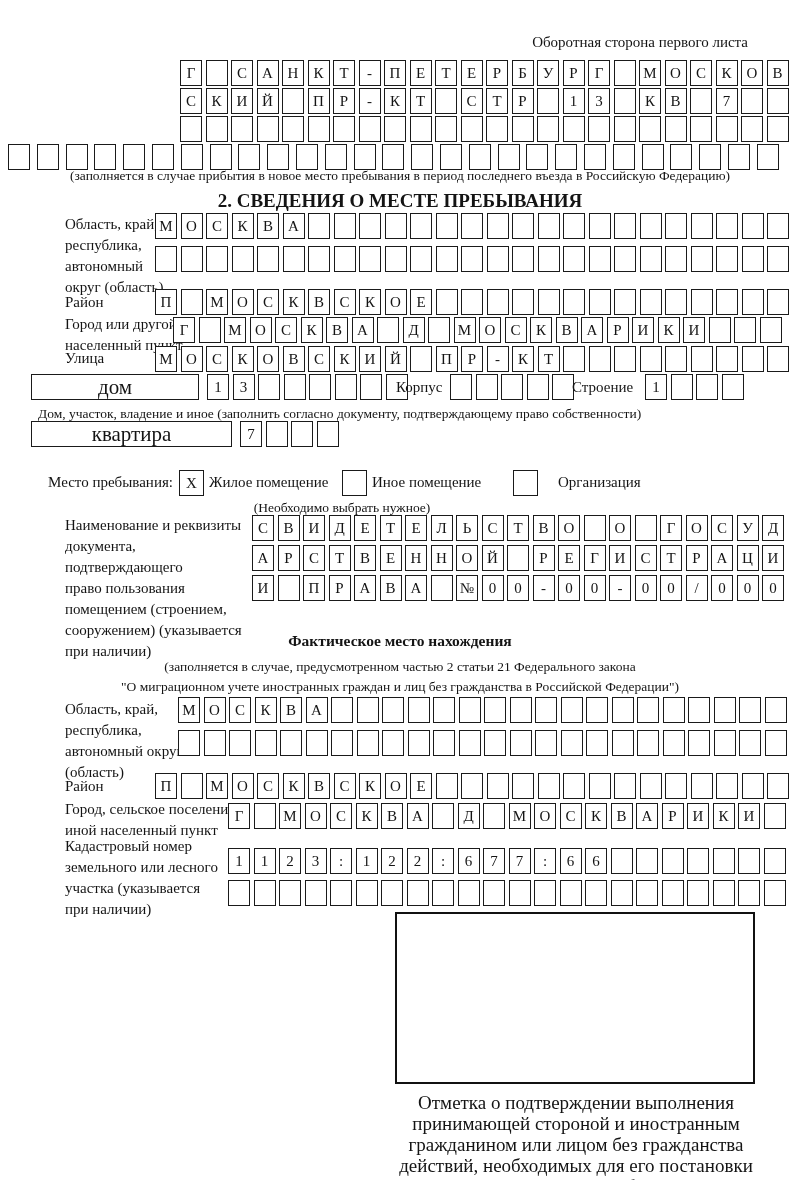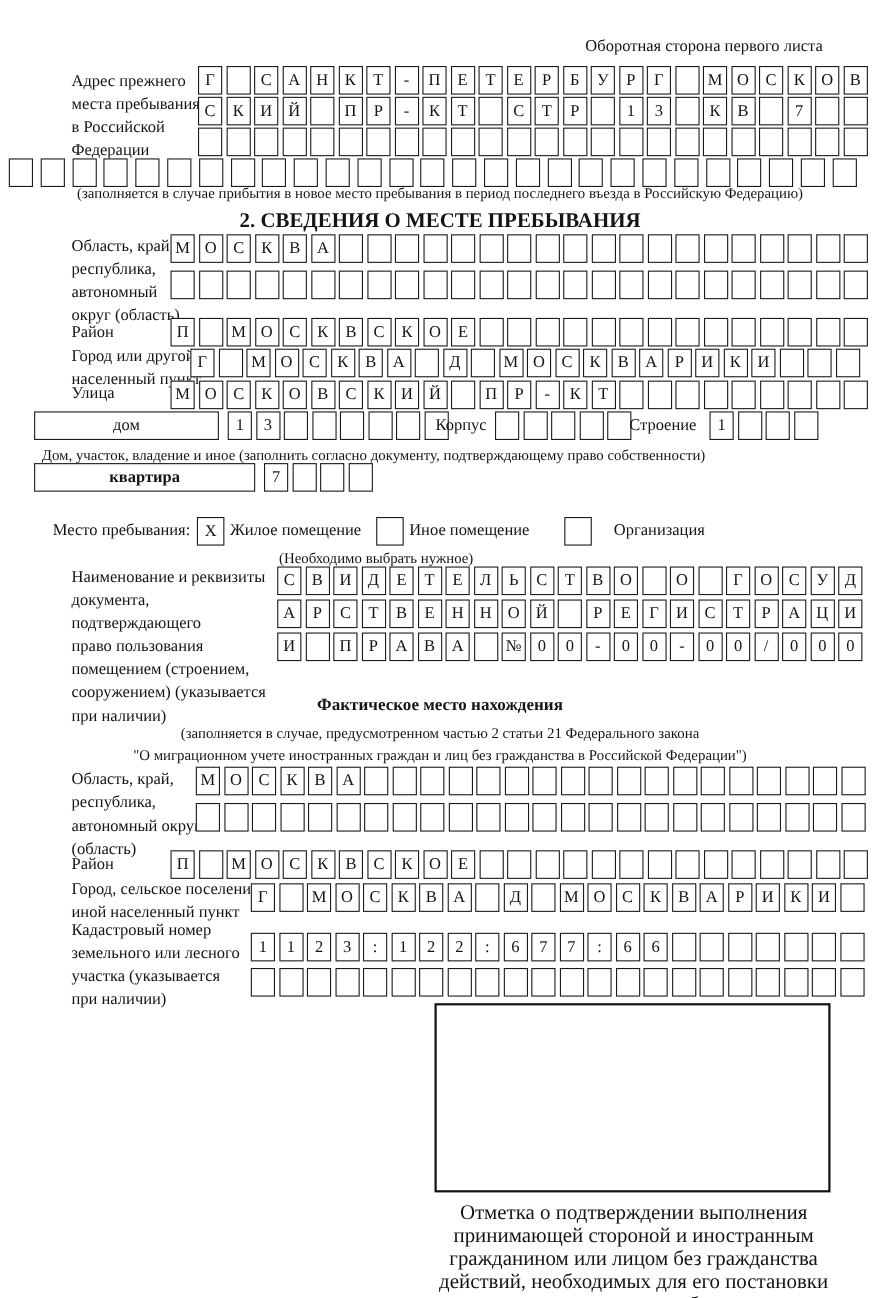--- a/index.html
+++ b/index.html
@@ -16,21 +16,21 @@
   
   .cells{display:flex;gap:3.5px;}
   .cell{
     flex:0 0 22px;width:22px;height:26px;box-sizing:border-box;
     border:1.6px solid #1a1a1a;display:flex;align-items:center;justify-content:center;
     font-size:15px;line-height:1;background:#fff;
   }
   .cells.wide{gap:6.8px;}
   .widebox{
     box-sizing:border-box;height:26px;border:1.6px solid #1a1a1a;
-    display:flex;align-items:center;justify-content:center;font-size:15px;background:#fff;
+    display:flex;align-items:center;justify-content:center;font-size:21px;background:#fff;
   }
   .checkbox{
     box-sizing:border-box;width:25px;height:26px;border:1.6px solid #1a1a1a;
     display:flex;align-items:center;justify-content:center;font-size:15px;background:#fff;
   }
   .stamp-box{box-sizing:border-box;border:2px solid #111;background:#fff;}
 
   
   .pos-header{top:22px;right:52px;font-size:15px;margin-top:12px;}
   .pos-prev-label{left:65px;top:64px;width:125px;}
@@ -49,21 +49,21 @@
   .pos-city1-r1{left:173px;top:317px;}
   .pos-street-label{left:65px;top:348px;}
   .pos-street-r1{left:155px;top:346px;}
   .pos-house-box{left:31px;top:374px;width:168px;}
   .pos-house-cells{left:207px;top:374px;}
   .pos-korpus-label{left:396px;top:377px;}
   .pos-korpus-cells{left:450px;top:374px;}
   .pos-stroenie-label{left:572px;top:377px;}
   .pos-stroenie-cells{left:645px;top:374px;}
   .pos-house-caption{left:38px;top:405px;width:740px;}
-  .pos-apt-box{left:31px;top:421px;width:201px;font-weight:bold;}
+  .pos-apt-box{left:31px;top:421px;width:201px;}
   .pos-apt-cells{left:240px;top:421px;}
   .pos-apt-caption{left:38px;top:452px;width:740px;}
   .pos-stay-label{left:48px;top:472px;}
   .pos-stay-cb1{left:179px;top:470px;}
   .pos-stay-opt1{left:209px;top:472px;}
   .pos-stay-cb2{left:342px;top:470px;}
   .pos-stay-opt2{left:372px;top:472px;}
   .pos-stay-cb3{left:513px;top:470px;}
   .pos-stay-opt3{left:558px;top:472px;}
   .pos-stay-note{left:36px;top:499px;width:612px;}
@@ -87,24 +87,20 @@
   .pos-stamp{left:395px;top:912px;width:360px;height:172px;}
   .pos-confirm{left:390px;top:1092px;width:372px;font-size:19px;line-height:21px;}
 </style>
 </head>
 <body>
 
 <div class="page">
 
   <div class="abs pos-header">Оборотная сторона первого листа</div>
 
-  <div class="abs label pos-prev-label">Адрес прежнего
-места пребывания
-в Российской
-Федерации</div>
   <div class="abs cells pos-prev-r1">
       <span class="cell">Г</span>
       <span class="cell"></span>
       <span class="cell">С</span>
       <span class="cell">А</span>
       <span class="cell">Н</span>
       <span class="cell">К</span>
       <span class="cell">Т</span>
       <span class="cell">-</span>
       <span class="cell">П</span>

